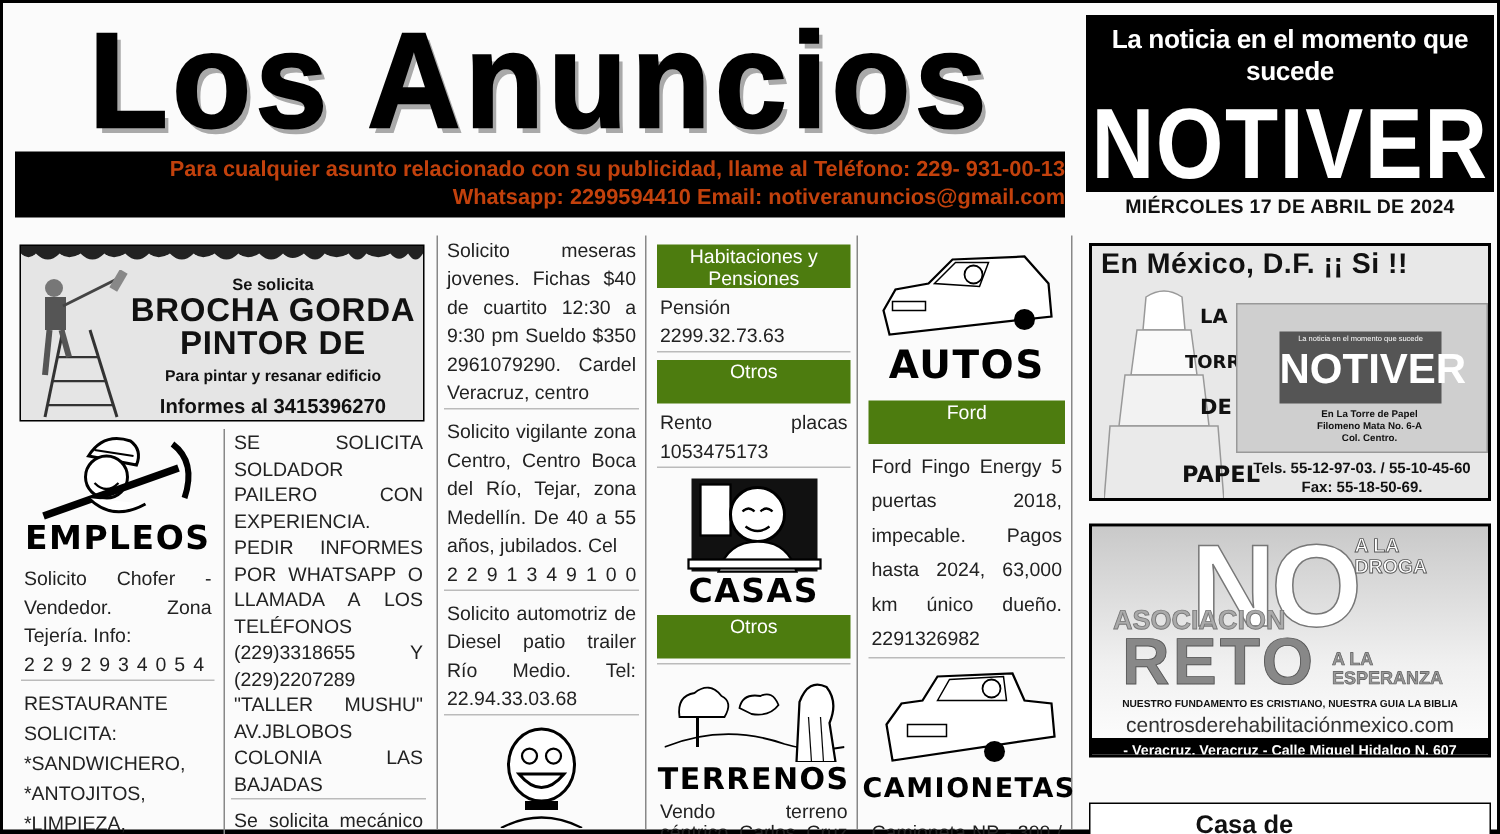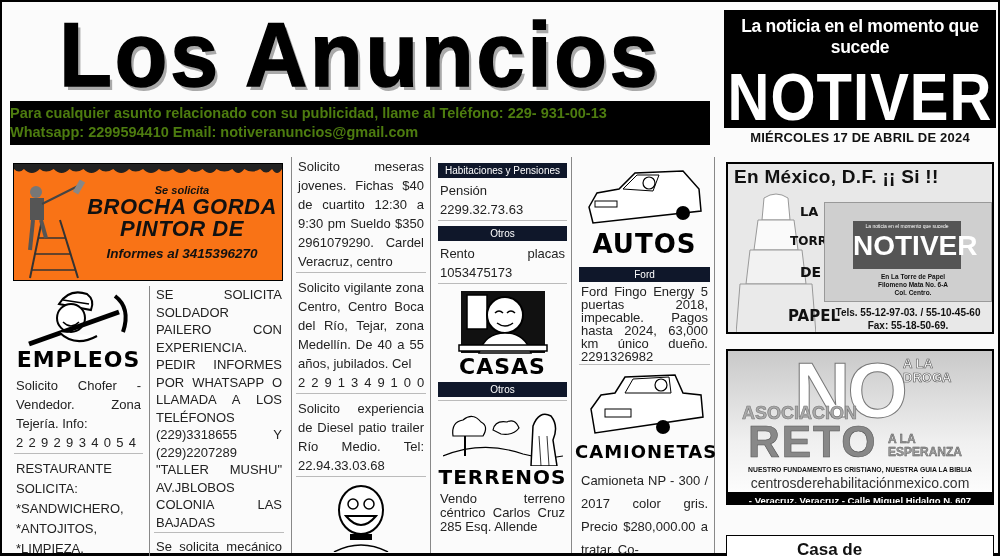--- a/index.html
+++ b/index.html
@@ -2,41 +2,41 @@
 <html><head>
 <meta charset="utf-8">
 <style>
   * { box-sizing: border-box; margin: 0; padding: 0; }
   html, body { width: 1000px; height: 556px; overflow: hidden; background: #fff; }
   body { position: relative; font-family: "Liberation Sans", sans-serif; color: #111; }
   .frame { position: absolute; left: 0; top: 0; width: 1000px; height: 556px; border: 2px solid #000; border-bottom: 3px solid #000; background: #fbfbfb; }
 
   
   .masthead-title { position: absolute; left: 38px; top: 6px; width: 640px; height: 92px; text-align: center; font-family: "Liberation Sans", sans-serif; font-weight: 900; font-size: 86px; letter-spacing: 3px; line-height: 92px; color: #000; transform: scaleY(1.05); text-shadow: 3px 4px 0 #a9a9a9; -webkit-text-stroke: 1.5px #000; }
-  .contact-bar { position: absolute; left: 8px; top: 99px; width: 700px; height: 44px; background: #000; color: #4d7c0f; text-align: left; font-size: 14.5px; font-weight: bold; line-height: 19px; padding-top: 3px; }
+  .contact-bar { position: absolute; left: 8px; top: 99px; width: 700px; height: 44px; background: #000; color: #c2410c; text-align: right; font-size: 14.5px; font-weight: bold; line-height: 19px; padding-top: 3px; }
   .notiver-box { position: absolute; left: 722px; top: 8px; width: 272px; height: 118px; background: #000; color: #fff; text-align: center; }
   .notiver-tagline { font-size: 17.5px; font-weight: bold; margin-top: 6px; letter-spacing: -0.3px; }
   .notiver-name { font-size: 58px; font-weight: 900; line-height: 70px; letter-spacing: 1px; transform: scaleY(1.15); margin-top: 4px; }
   .notiver-date { position: absolute; left: 722px; top: 128px; width: 272px; text-align: center; font-size: 13px; font-weight: bold; letter-spacing: 0.2px; }
 
   
   .col { position: absolute; top: 155px; bottom: 0; }
   .col-1 { left: 8px; width: 278px; }
   .col-2 { left: 289px; width: 140px; border-left: 1.5px solid #888; border-right: 1.5px solid #888; }
   .col-3 { left: 432px; width: 138px; border-right: 1.5px solid #888; }
   .col-4 { left: 573px; width: 140px; border-right: 1.5px solid #888; }
   .col-5 { left: 720px; width: 276px; }
 
   .ad-text { font-size: 13px; line-height: 19px; text-align: justify; color: #222; padding: 0 6px; }
   .ad-text.spaced { letter-spacing: 5.3px; }
   .ad-sep { border-bottom: 1.5px solid #bbb; margin: 1px 4px 5px; }
-  .section-bar { background: #0f172a; color: #fff; text-align: center; font-size: 10px; height: 15px; line-height: 15px; margin: 3px 4px; }
-
-  
-  .pintor-ad { position: absolute; left: 3px; top: 6px; width: 270px; height: 118px; border: 1.5px solid #000; background: #f97316; overflow: hidden; font-style: italic; }
+  .section-bar { background: #4d7c0f; color: #fff; text-align: center; font-size: 13px; height: 29px; line-height: 15px; margin: 3px 4px; }
+
+  
+  .pintor-ad { position: absolute; left: 3px; top: 6px; width: 270px; height: 118px; border: 1.5px solid #000; background: #e5e5e5; overflow: hidden; }
   .drips { position: absolute; left: 0; top: 0; width: 100%; height: 14px; }
   .pintor-figure { position: absolute; left: 6px; top: 16px; width: 70px; height: 100px; }
   .pintor-text { position: absolute; left: 68px; top: 20px; width: 200px; text-align: center; }
   .pintor-small { font-size: 11px; font-weight: bold; }
   .pintor-big { font-size: 22px; font-weight: 900; line-height: 22px; letter-spacing: 0.5px; }
   .pintor-sub { font-size: 10.5px; font-weight: bold; margin-top: 5px; }
   .pintor-phone { font-size: 13.5px; font-weight: bold; margin-top: 6px; }
 
   
   .c1-left { position: absolute; left: 0; top: 129px; width: 137px; }
@@ -100,20 +100,21 @@
         <rect x="10" y="18" width="14" height="22" fill="#555"></rect>
         <line x1="22" y1="24" x2="58" y2="6" stroke="#444" stroke-width="2"></line>
         <rect x="56" y="0" width="6" height="14" fill="#888" transform="rotate(30 59 7)"></rect>
         <line x1="13" y1="40" x2="10" y2="70" stroke="#555" stroke-width="4"></line>
         <line x1="21" y1="40" x2="26" y2="58" stroke="#555" stroke-width="4"></line>
       </svg>
       <div class="pintor-text">
         <div class="pintor-small">Se solicita</div>
         <div class="pintor-big">BROCHA GORDA</div>
         <div class="pintor-big">PINTOR DE</div>
+        <div class="pintor-sub">Para pintar y resanar edificio</div>
         <div class="pintor-phone">Informes al 3415396270</div>
       </div>
     </div>
 
     <div class="c1-left">
       <svg class="cartoon" width="120" height="62" viewBox="0 0 120 62">
         <path d="M40 18 Q50 2 68 8 Q76 14 72 24 Z" fill="#fff" stroke="#000" stroke-width="2"></path>
         <line x1="44" y1="14" x2="70" y2="18" stroke="#000" stroke-width="1.5"></line>
         <circle cx="52" cy="32" r="14" fill="#fff" stroke="#000" stroke-width="2"></circle>
         <path d="M44 36 Q52 44 60 36" fill="none" stroke="#000" stroke-width="1.5"></path>
@@ -135,21 +136,21 @@
 
     </div>
   </div>
 
   <div class="col col-2">
     <div class="ad-text" style="line-height:19px;">Solicito meseras jovenes. Fichas $40 de cuartito 12:30 a 9:30 pm Sueldo $350 2961079290. Cardel Veracruz, centro</div>
     <div class="ad-sep"></div>
     <div class="ad-text">Solicito vigilante zona Centro, Centro Boca del Río, Tejar, zona Medellín. De 40 a 55 años, jubilados. Cel</div>
     <div class="ad-text spaced" style="letter-spacing:6px;">2291349100</div>
     <div class="ad-sep"></div>
-    <div class="ad-text">Solicito experiencia de Diesel patio trailer Río Medio. Tel: 22.94.33.03.68</div>
+    <div class="ad-text">Solicito automotriz de Diesel patio trailer Río Medio. Tel: 22.94.33.03.68</div>
     <div class="ad-sep"></div>
     <svg class="cartoon" width="70" height="70" viewBox="0 0 70 70">
       <ellipse cx="35" cy="28" rx="22" ry="24" fill="#fff" stroke="#000" stroke-width="2"></ellipse>
       <circle cx="27" cy="22" r="5" fill="#fff" stroke="#000" stroke-width="1.5"></circle>
       <circle cx="43" cy="22" r="5" fill="#fff" stroke="#000" stroke-width="1.5"></circle>
       <path d="M20 34 Q35 52 50 34 Z" fill="#fff" stroke="#000" stroke-width="2"></path>
       <rect x="24" y="52" width="22" height="6" fill="#000"></rect>
       <path d="M8 70 Q35 56 62 70" fill="none" stroke="#000" stroke-width="1.5"></path>
     </svg>
     <div class="cartoon-title" style="font-size:19px;line-height:22px;margin:2px 0 6px;">ALQUILERES</div>
@@ -191,21 +192,21 @@
   <div class="col col-4">
     <svg class="cartoon" style="margin-top:10px;" width="124" height="62" viewBox="0 0 124 62">
       <path d="M6 40 L14 26 L36 22 L52 6 L100 4 L116 22 L118 44 L10 56 Z" fill="#fff" stroke="#000" stroke-width="1.5"></path>
       <path d="M40 22 L54 8 L76 8 L70 24 Z" fill="#fff" stroke="#000" stroke-width="1"></path>
       <circle cx="66" cy="16" r="6" fill="#fff" stroke="#000" stroke-width="1.2"></circle>
       <circle cx="100" cy="46" r="7" fill="#000"></circle>
       <rect x="12" y="34" width="22" height="6" fill="#fff" stroke="#000" stroke-width="1"></rect>
     </svg>
     <div class="cartoon-title" style="font-size:26px;line-height:30px;margin-bottom:8px;">AUTOS</div>
     <div class="section-bar">Ford</div>
-    <div class="ad-text" style="line-height:13px;">Ford Fingo Energy 5 puertas 2018, impecable. Pagos hasta 2024, 63,000 km único dueño. 2291326982</div>
+    <div class="ad-text" style="line-height:23px;">Ford Fingo Energy 5 puertas 2018, impecable. Pagos hasta 2024, 63,000 km único dueño. 2291326982</div>
     <div class="ad-sep"></div>
     <svg class="cartoon" style="margin-top:8px;" width="120" height="68" viewBox="0 0 120 68">
       <path d="M6 36 L16 22 L30 20 L40 4 L90 2 L98 20 L116 22 L118 44 L10 60 Z" fill="#fff" stroke="#000" stroke-width="1.5"></path>
       <path d="M40 20 L48 6 L84 4 L86 20 Z" fill="#fff" stroke="#000" stroke-width="1"></path>
       <circle cx="76" cy="12" r="6" fill="#fff" stroke="#000" stroke-width="1.2"></circle>
       <circle cx="78" cy="54" r="7" fill="#000"></circle>
       <rect x="20" y="36" width="26" height="8" fill="#fff" stroke="#000" stroke-width="1"></rect>
     </svg>
     <div class="cartoon-title" style="font-size:18px;line-height:22px;margin-bottom:6px;">CAMIONETAS</div>
     <div class="ad-text" style="line-height:23px;">Camioneta NP - 300 / 2017 color gris. Precio $280,000.00 a tratar. Co-</div>

